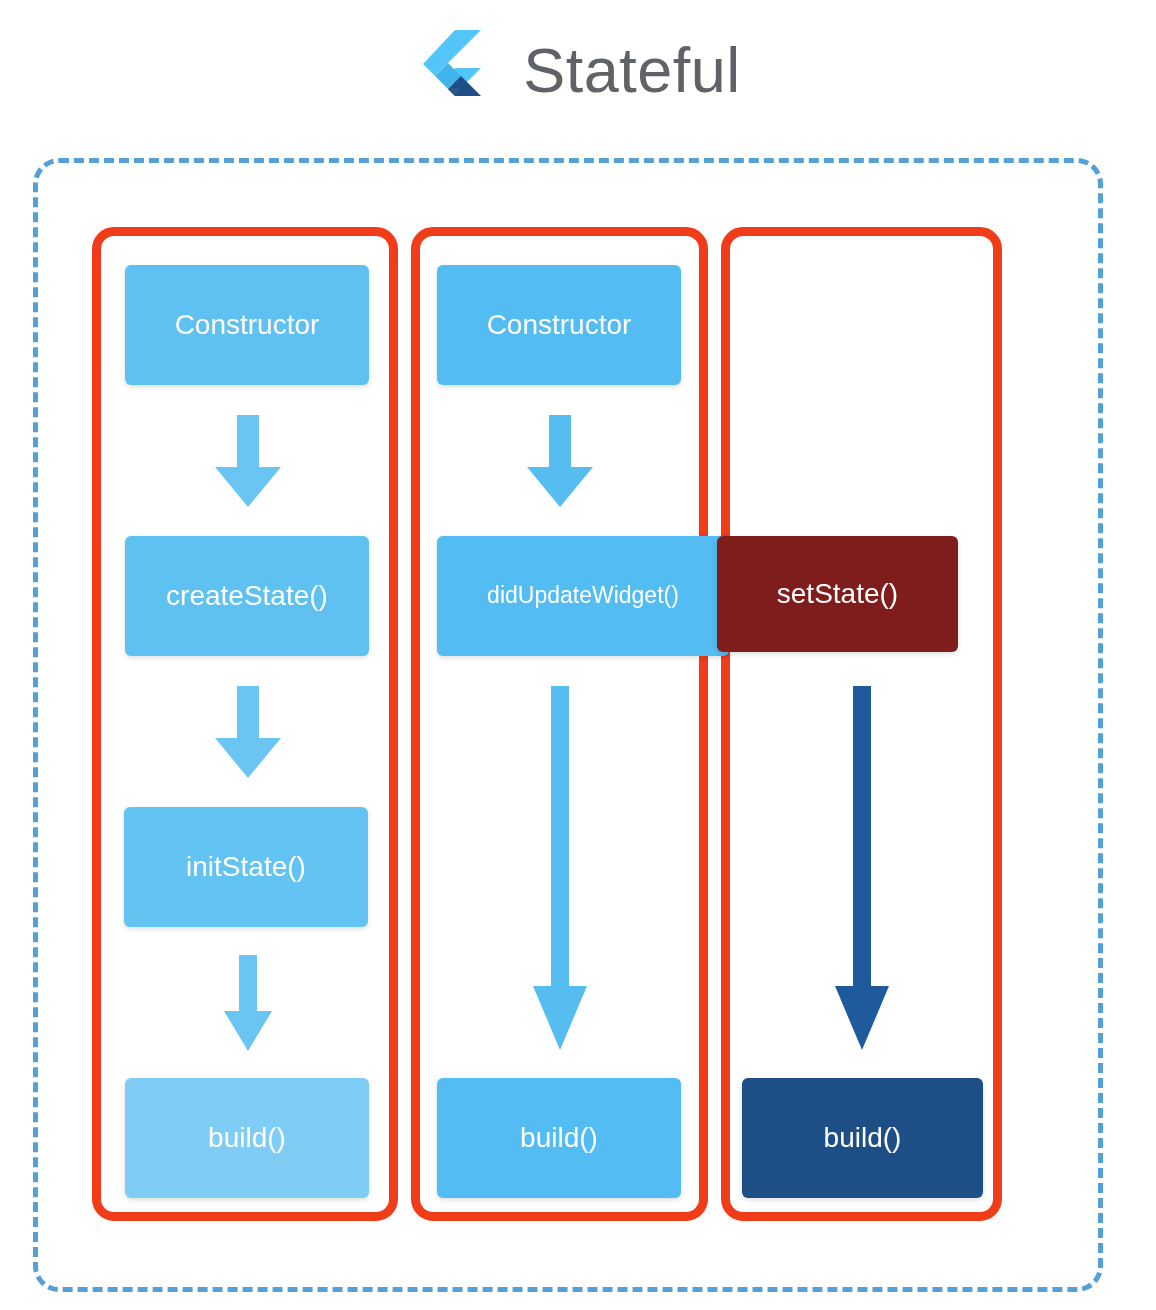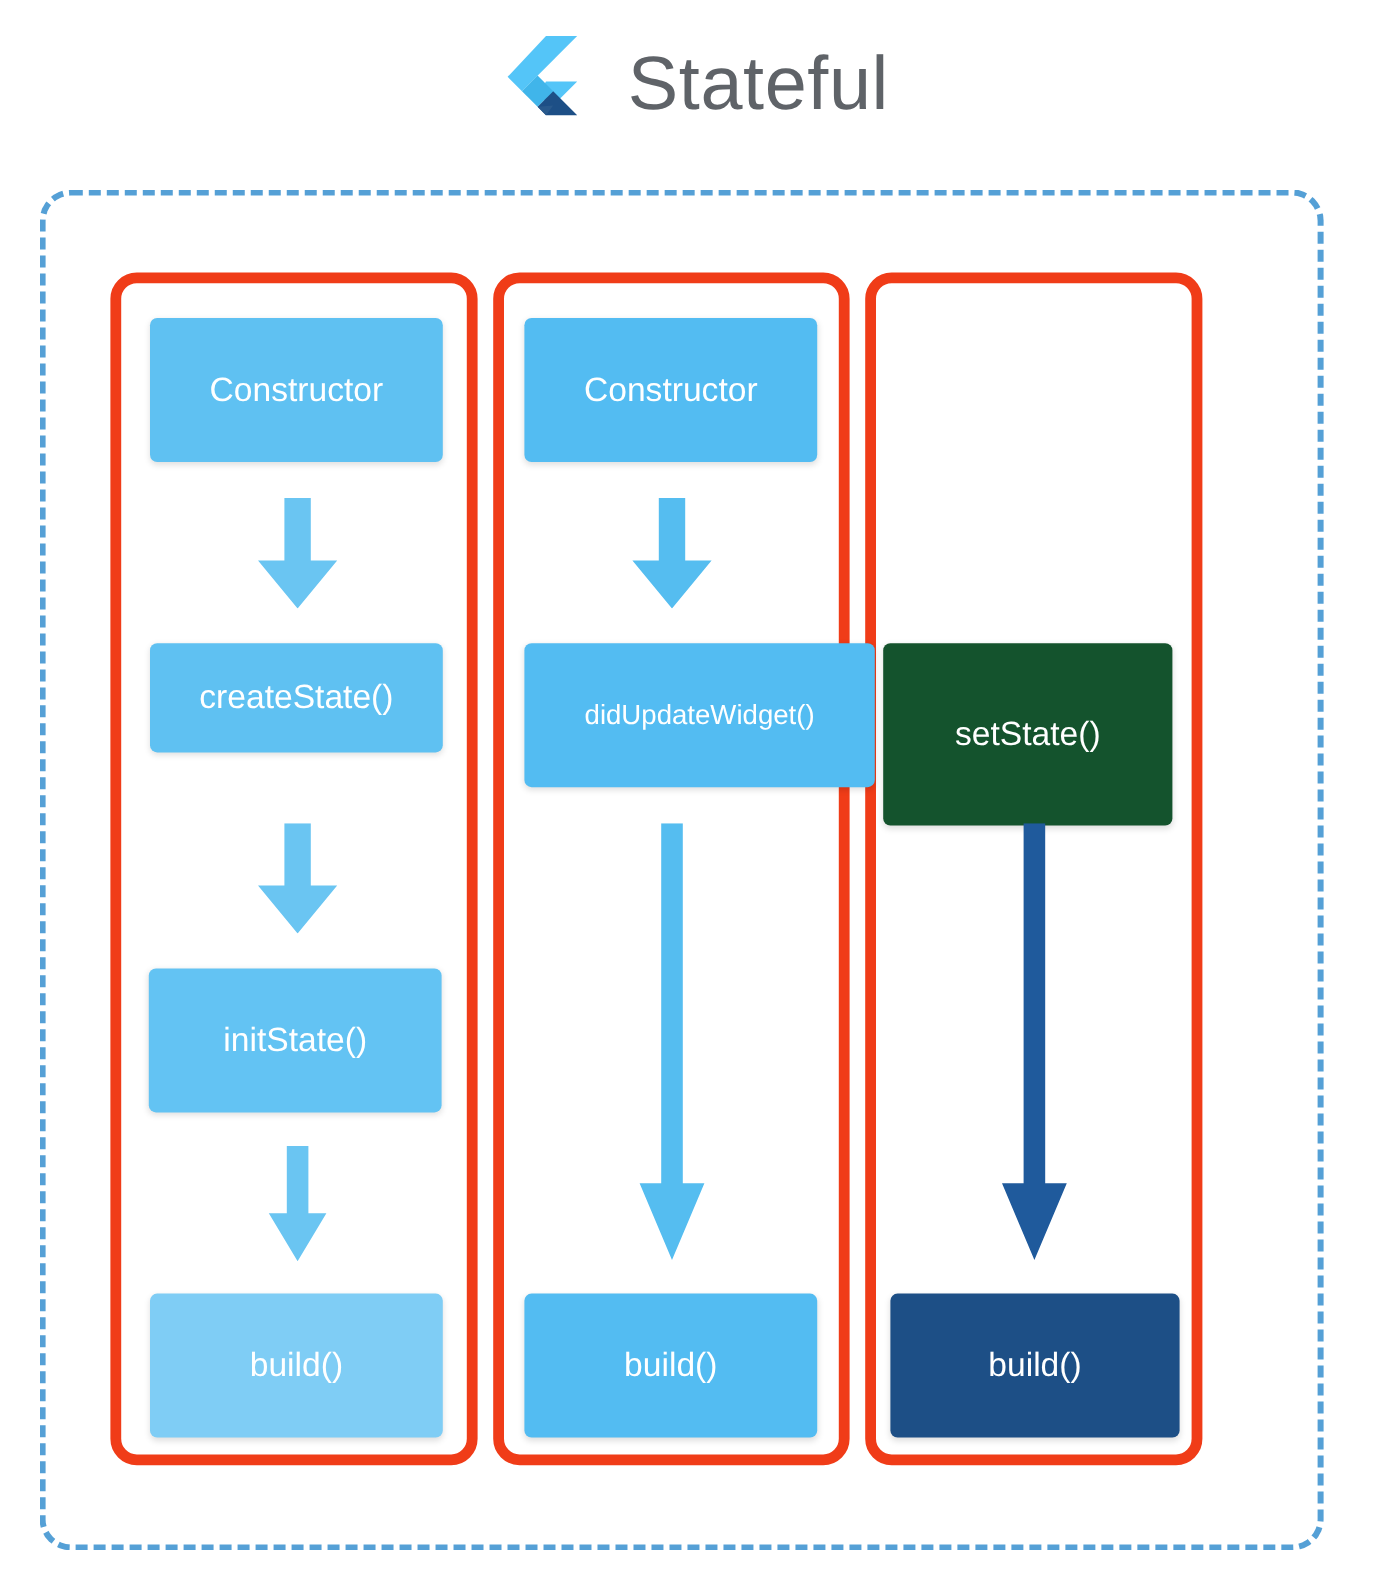--- a/index.html
+++ b/index.html
@@ -79,31 +79,31 @@
     font-weight: 400;
     text-align: center;
     line-height: 1.1;
     box-shadow: 0 2px 5px rgba(0,0,0,0.13);
     white-space: nowrap;
   }
   .node.small-text { font-size: 23px; }
 
   
   .n-c1-constructor  { left: 125px; top: 265px;  width: 244px; height: 120px; background: #5fc1f2; }
-  .n-c1-createstate  { left: 125px; top: 536px;  width: 244px; height: 91px; background: #5fc1f2; }
+  .n-c1-createstate  { left: 125px; top: 536px;  width: 244px; height: 120px; background: #5fc1f2; }
   .n-c1-initstate    { left: 124px; top: 807px;  width: 244px; height: 120px; background: #63c3f3; }
   .n-c1-build        { left: 125px; top: 1078px; width: 244px; height: 120px; background: #7fcdf5; }
 
   
   .n-c2-constructor  { left: 437px; top: 265px;  width: 244px; height: 120px; background: #53bcf2; }
   .n-c2-didupdate    { left: 437px; top: 536px;  width: 292px; height: 120px; background: #53bcf2; }
   .n-c2-build        { left: 437px; top: 1078px; width: 244px; height: 120px; background: #53bcf2; }
 
   
-  .n-c3-setstate     { left: 736px; top: 536px;  width: 241px; height: 152px; background: #14532d; }
+  .n-c3-setstate     { left: 717px; top: 536px;  width: 241px; height: 116px; background: #7f1d1d; }
   .n-c3-build        { left: 742px; top: 1078px; width: 241px; height: 120px; background: #1d4f86; }
 
   
   .arrow {
     position: absolute;
   }
   .arrow svg { display: block; width: 100%; height: 100%; }
 
   
   .a-c1-1 { left: 213px; top: 415px;  width: 70px; height: 92px; }

